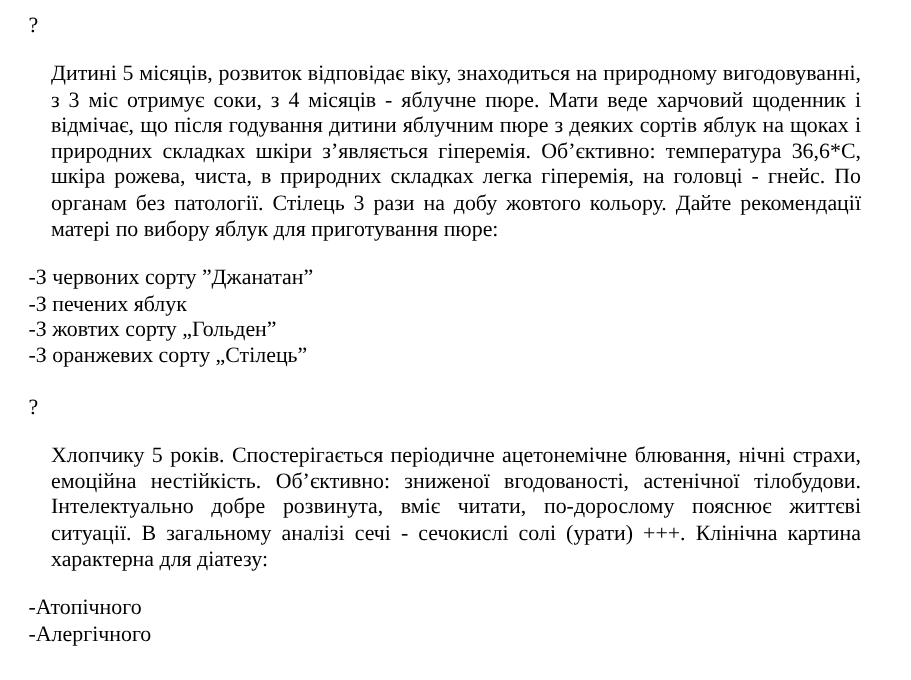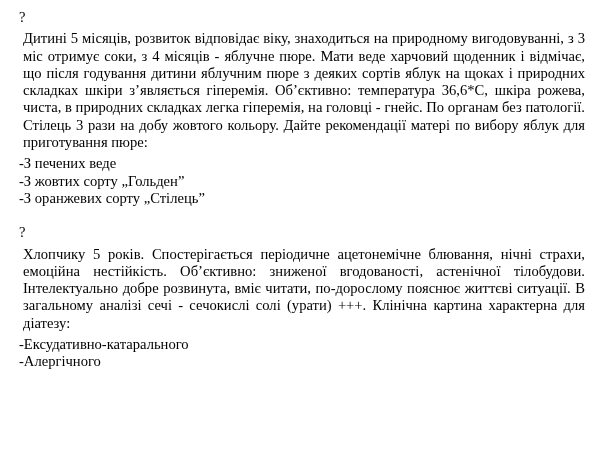--- a/index.html
+++ b/index.html
@@ -26,21 +26,21 @@
     margin-top: 17px;
   }
   .line {
     line-height: 17.3px;
     margin: 0;
     white-space: pre-wrap;
   }
   .stem {
     text-align: justify;
     line-height: 17.3px;
-    margin: 4px;
+    margin: 15px;
   }
   .options {
     list-style: none;
     margin: 0;
     padding: 0;
   }
   .options li {
     line-height: 17.3px;
     margin: 0;
     padding: 0;
@@ -48,28 +48,29 @@
 </style>
 </head>
 <body>
 
 <div class="page">
 
   <div class="q">
     <p class="line">?</p>
     <p class="stem">Дитині 5 місяців, розвиток відповідає віку, знаходиться на природному вигодовуванні, з 3 міс отримує соки, з 4 місяців - яблучне пюре. Мати веде харчовий щоденник і відмічає, що після годування дитини яблучним пюре з деяких сортів  яблук на щоках і природних складках шкіри з’являється гіперемія. Об’єктивно: температура 36,6*С, шкіра рожева, чиста, в природних складках легка гіперемія, на головці - гнейс. По органам без патології. Стілець 3 рази на добу жовтого кольору. Дайте рекомендації матері по вибору яблук для приготування пюре:</p>
     <ul class="options">
-      <li>-З печених веде</li>
+      <li>-З червоних сорту ”Джанатан”</li>
+      <li>-З печених яблук</li>
       <li>-З жовтих сорту „Гольден”</li>
       <li>-З оранжевих сорту „Стілець”</li>
     </ul>
   </div>
 
   <div class="q">
     <p class="line">?</p>
     <p class="stem">Хлопчику 5 років. Спостерігається періодичне ацетонемічне блювання, нічні страхи, емоційна нестійкість. Об’єктивно: зниженої вгодованості, астенічної тілобудови. Інтелектуально добре розвинута, вміє читати, по-дорослому пояснює життєві ситуації. В загальному аналізі сечі - сечокислі солі (урати) +++. Клінічна картина характерна для діатезу:</p>
     <ul class="options">
-      <li>-Ексудативно-катарального</li>
+      <li>-Атопічного</li>
       <li>-Алергічного</li>
     </ul>
   </div>
 
 </div>
 
 </body></html>

